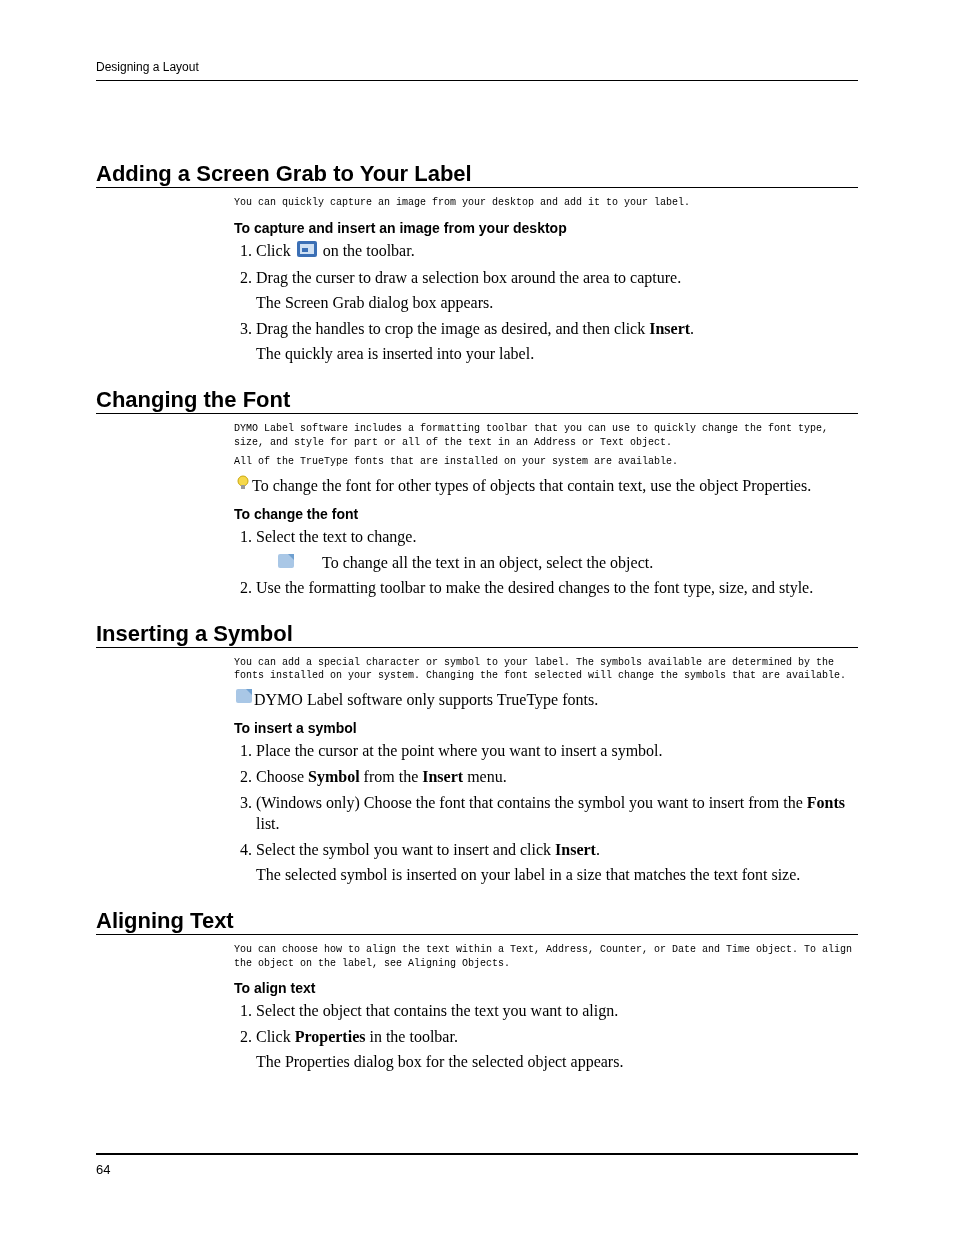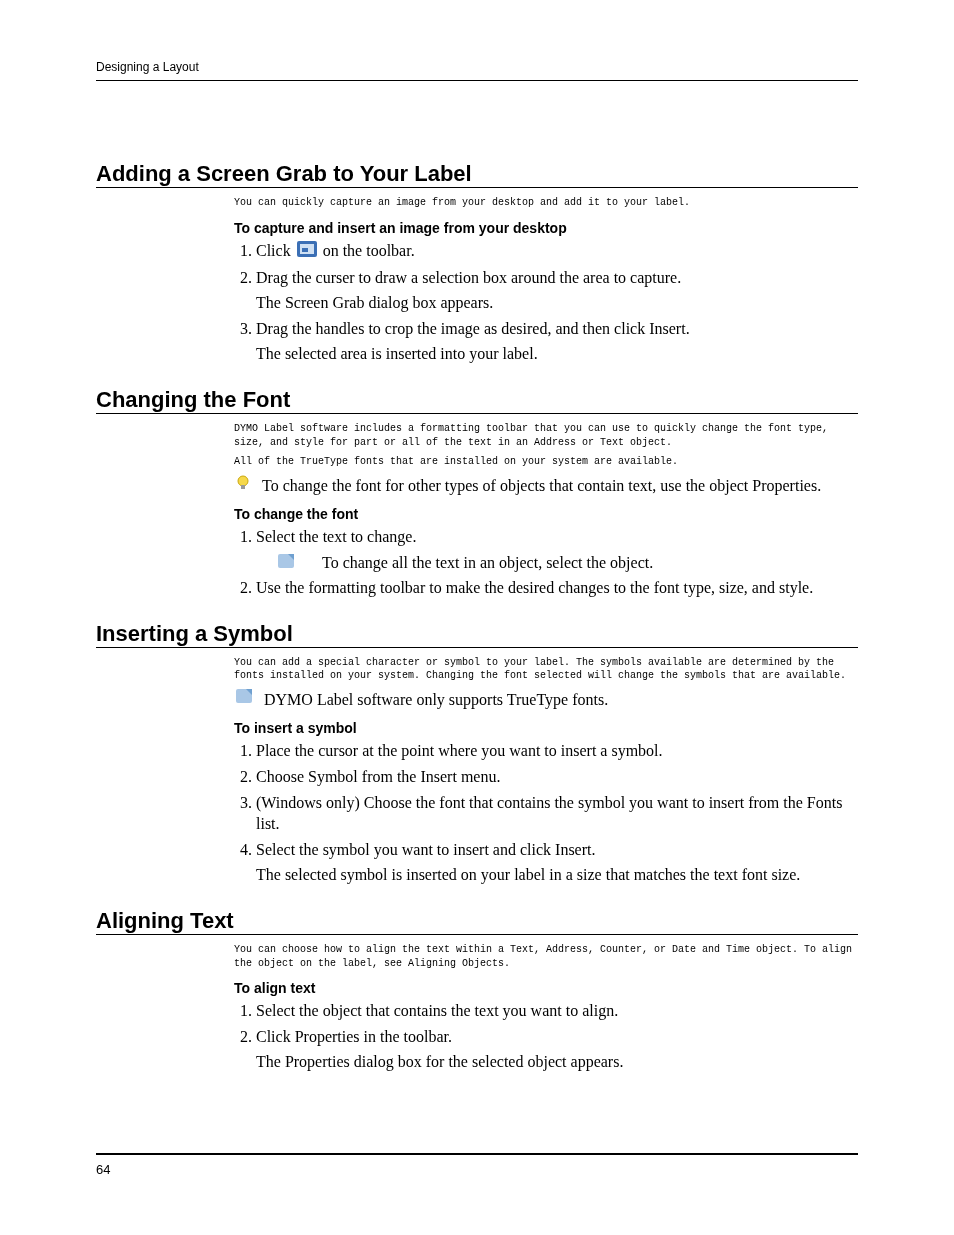--- a/index.html
+++ b/index.html
@@ -61,21 +61,20 @@
     margin-top: 4px;
   }
   .inline-icon {
     display: inline-block;
     vertical-align: middle;
     margin: 0 2px;
   }
   .note-row {
     display: flex;
     align-items: flex-start;
-    gap: 10px;
     margin: 6px 0;
     font-size: 16px;
   }
   .note-row .note-text { flex: 1; line-height: 1.35; }
   .sub-note {
     display: flex;
     align-items: flex-start;
     gap: 26px;
     margin: 4px 0 4px 20px;
     font-size: 16px;
@@ -89,21 +88,21 @@
     font-size: 13px;
   }
   .footer-rule {
     position: absolute;
     left: 96px;
     right: 96px;
     bottom: 80px;
     border-top: 2px solid #000;
     height: 0;
   }
-  b { font-weight: normal; }
+  b { font-weight: bold; }
 </style>
 </head>
 <body>
 
 <div class="page">
   <div class="running-head">Designing a Layout</div>
 
   <div class="main">
 
     <h2 class="section first">Adding a Screen Grab to Your Label</h2>
@@ -117,21 +116,21 @@
                 <rect x="3" y="3" width="14" height="10" fill="#cfe0f3"></rect>
                 <rect x="5" y="7" width="6" height="4" fill="#3b6fb5"></rect>
               </svg></span><span> on the toolbar.</span>
         </li>
         <li>
           <span>Drag the curser to draw a selection box around the area to capture.</span>
           <span class="result">The Screen Grab dialog box appears.</span>
         </li>
         <li>
           <span>Drag the handles to crop the image as desired, and then click </span><b>Insert</b><span>.</span>
-          <span class="result">The selected area is inserted into your label.</span>
+          <span class="result">The quickly area is inserted into your label.</span>
         </li>
       </ol>
     </div>
 
     <h2 class="section">Changing the Font</h2>
     <div class="indent">
       <p class="body">DYMO Label software includes a formatting toolbar that you can use to quickly change the font type, size, and style for part or all of the text in an Address or Text object.</p>
       <p class="body">All of the TrueType fonts that are installed on your system are available.</p>
       <div class="note-row">
         <span class="inline-icon"><svg width="14" height="16">

